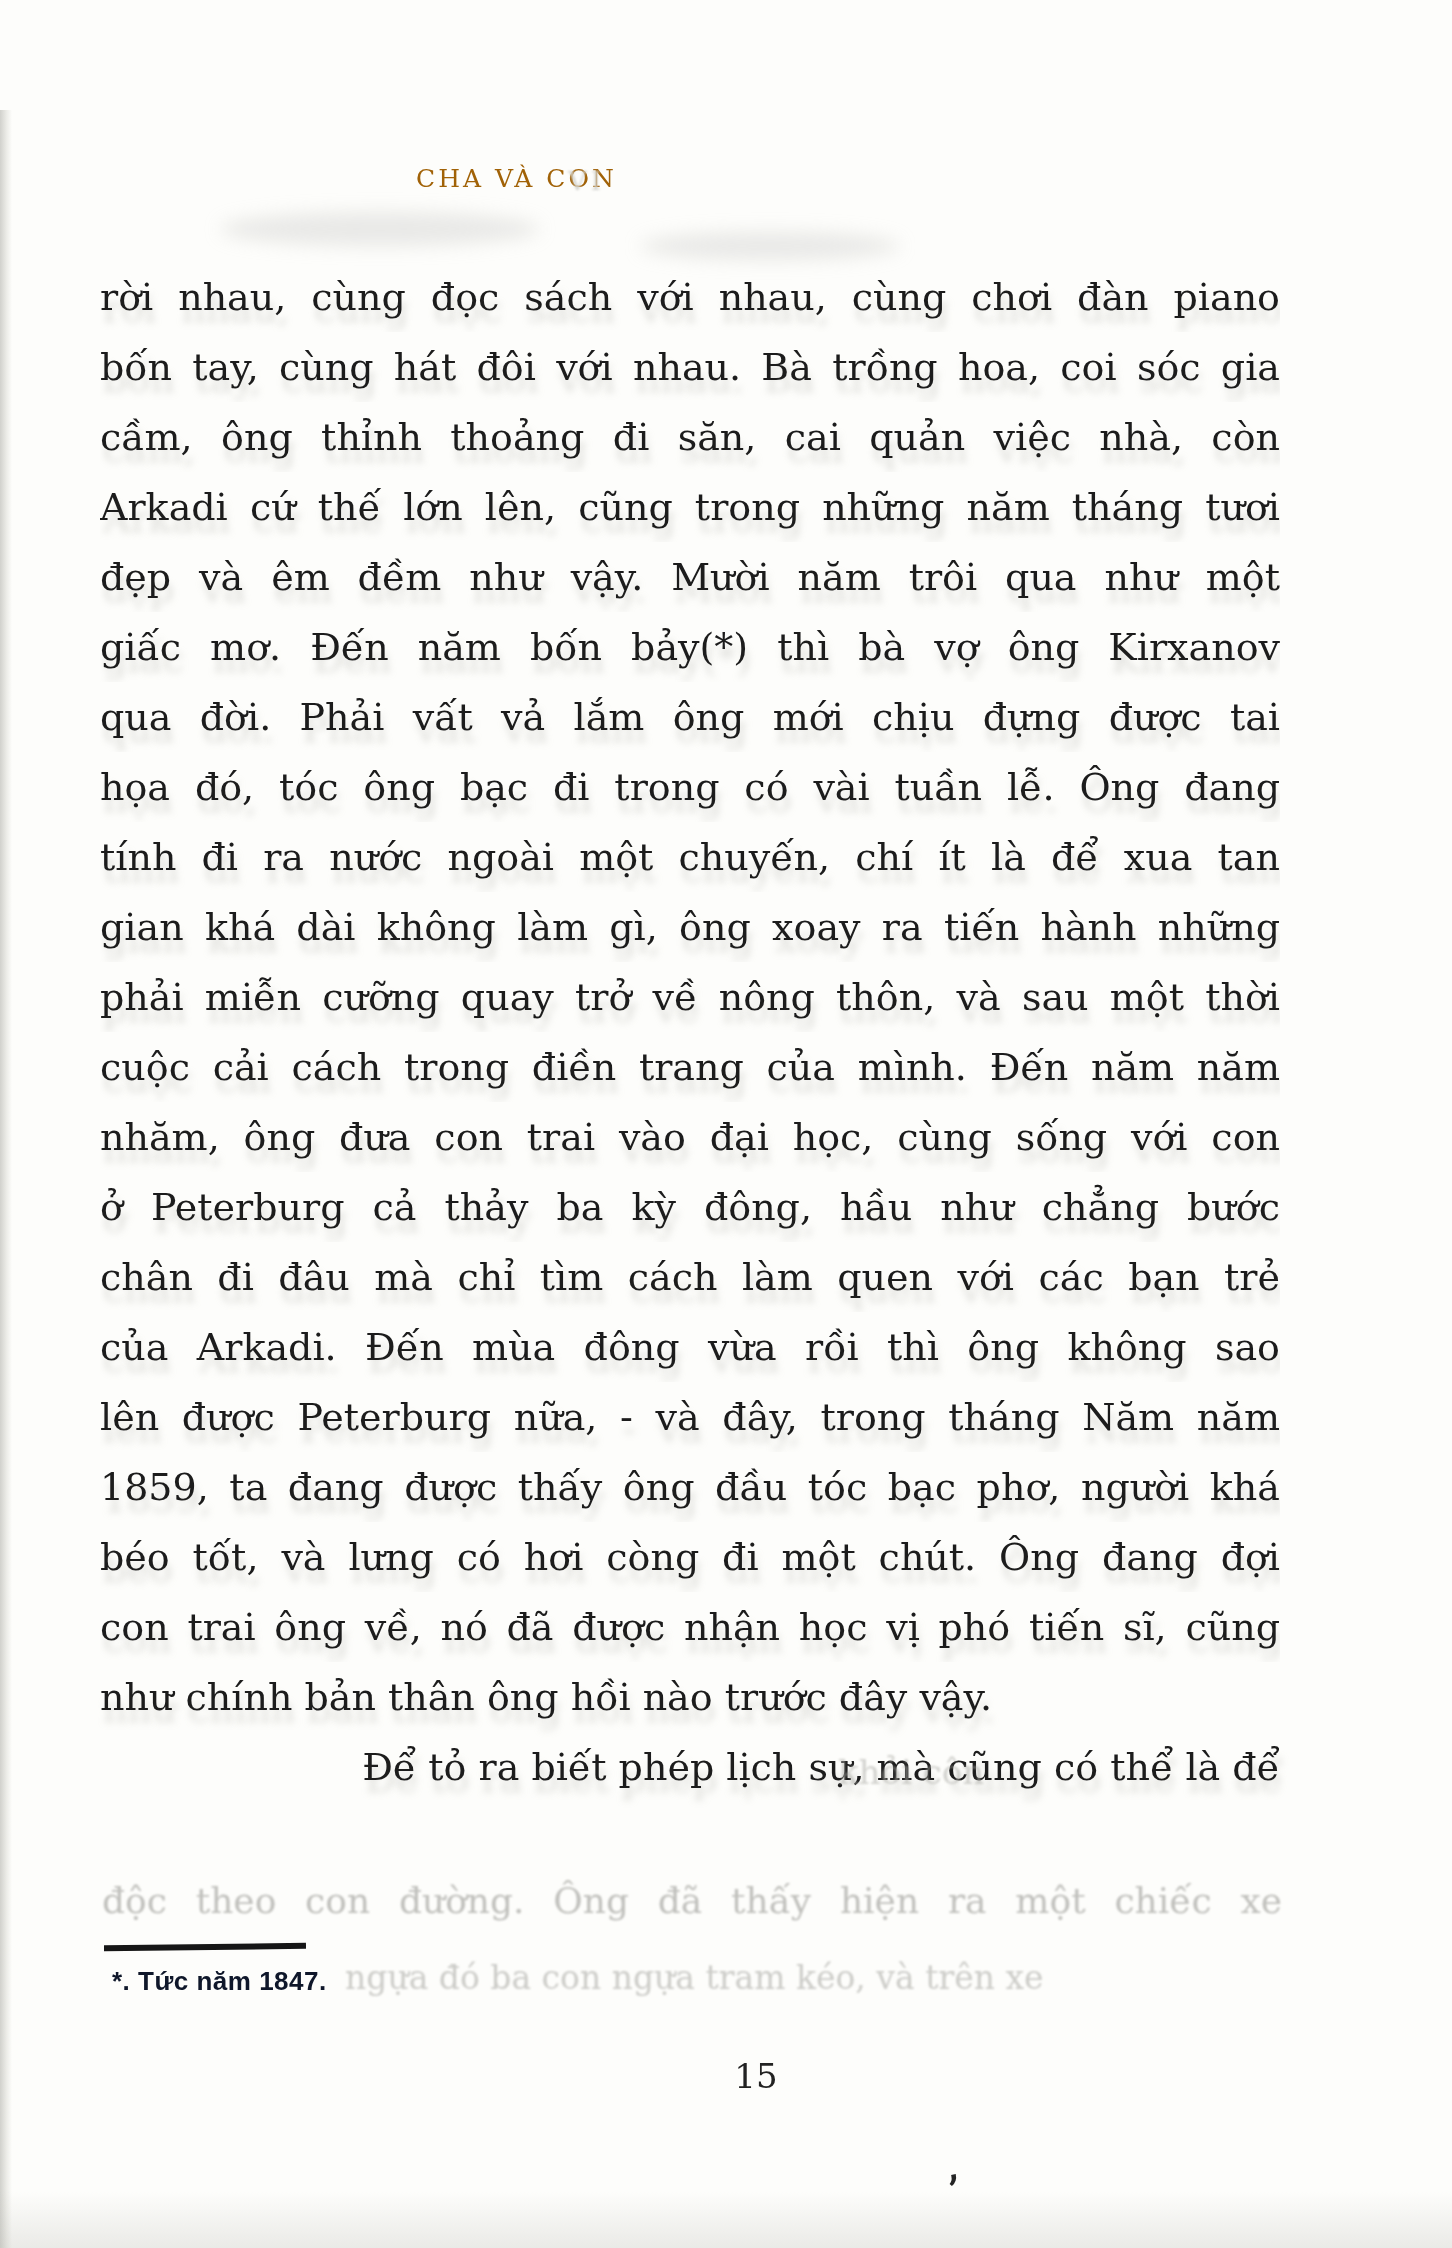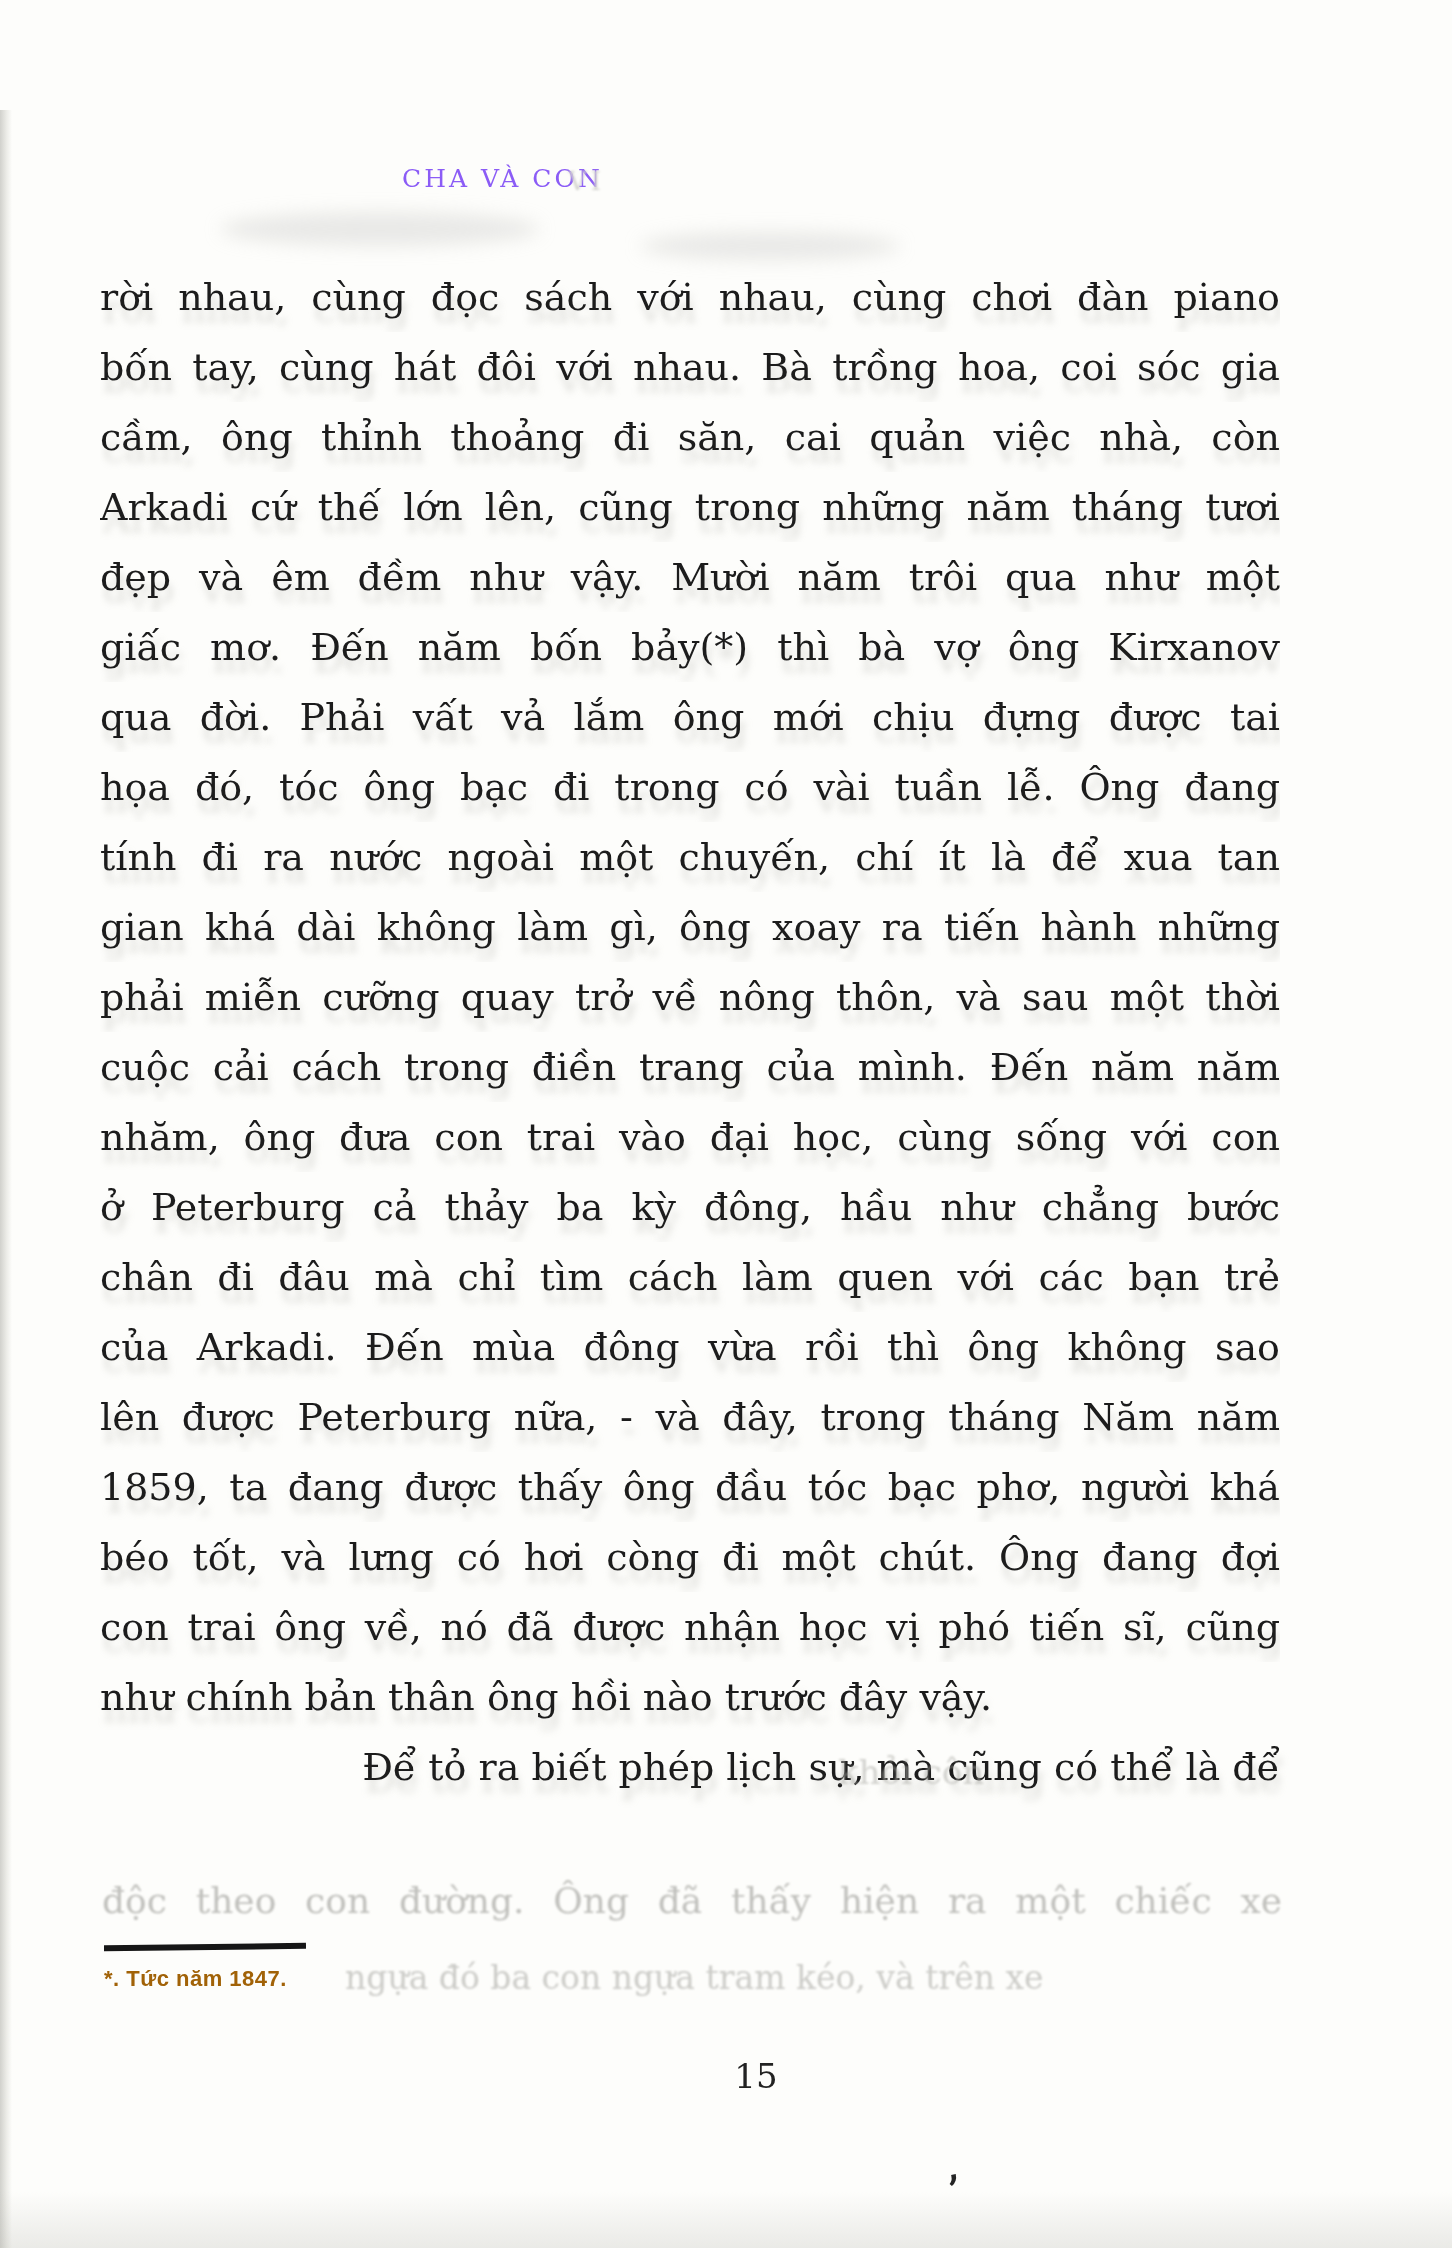--- a/index.html
+++ b/index.html
@@ -19,22 +19,22 @@
   }
   .bottom-noise{
     position:absolute;left:0;right:0;bottom:0;height:56px;
     background:linear-gradient(to top,rgba(185,185,178,.28),rgba(185,185,178,0));
   }
   .smudge{
     position:absolute;background:rgba(190,190,184,.30);
     filter:blur(9px);border-radius:50%;
   }
   .running-head{
-    position:absolute;left:402px;top:164px;width:300px;
-    font-size:25px;letter-spacing:3px;color:#8b5cf6;
+    position:absolute;left:416px;top:164px;width:300px;
+    font-size:25px;letter-spacing:3px;color:#a16207;
     white-space:nowrap;
   }
   .head-ghost{
     position:absolute;left:568px;top:166px;
     font-size:26px;color:#d4d4cf;filter:blur(1px);letter-spacing:4px;
   }
   .body-text{
     position:absolute;left:100px;top:262px;width:1180px;
     font-size:38px;
   }
@@ -57,23 +57,23 @@
   }
   .ghost-line-1{left:102px;top:1880px;width:1180px;font-size:36px;
     text-align:justify;text-align-last:justify;white-space:normal;height:52px;overflow:hidden;}
   .ghost-line-2{left:345px;top:1958px;font-size:33px;color:rgba(160,160,154,.52);}
   .ghost-frag{left:838px;top:1752px;font-size:34px;color:rgba(175,175,169,.55);}
   .footnote-rule{
     position:absolute;left:104px;top:1944px;width:202px;height:6px;
     background:#161616;transform:rotate(-0.7deg);
   }
   .footnote{
-    position:absolute;left:104px;top:1966px;
+    position:absolute;left:112px;top:1966px;
     font-family:"Liberation Sans","DejaVu Sans",sans-serif;
-    font-weight:600;font-size:22px;color:#a16207;letter-spacing:.5px;
+    font-weight:600;font-size:26px;color:#0f172a;letter-spacing:.5px;
   }
   .page-number{
     position:absolute;left:722px;top:2056px;width:68px;
     text-align:center;font-size:34px;color:#222;
   }
   .ink-speck{
     position:absolute;left:946px;top:2148px;
     font-size:34px;font-weight:700;color:#242424;
     transform:rotate(-12deg);
   }

